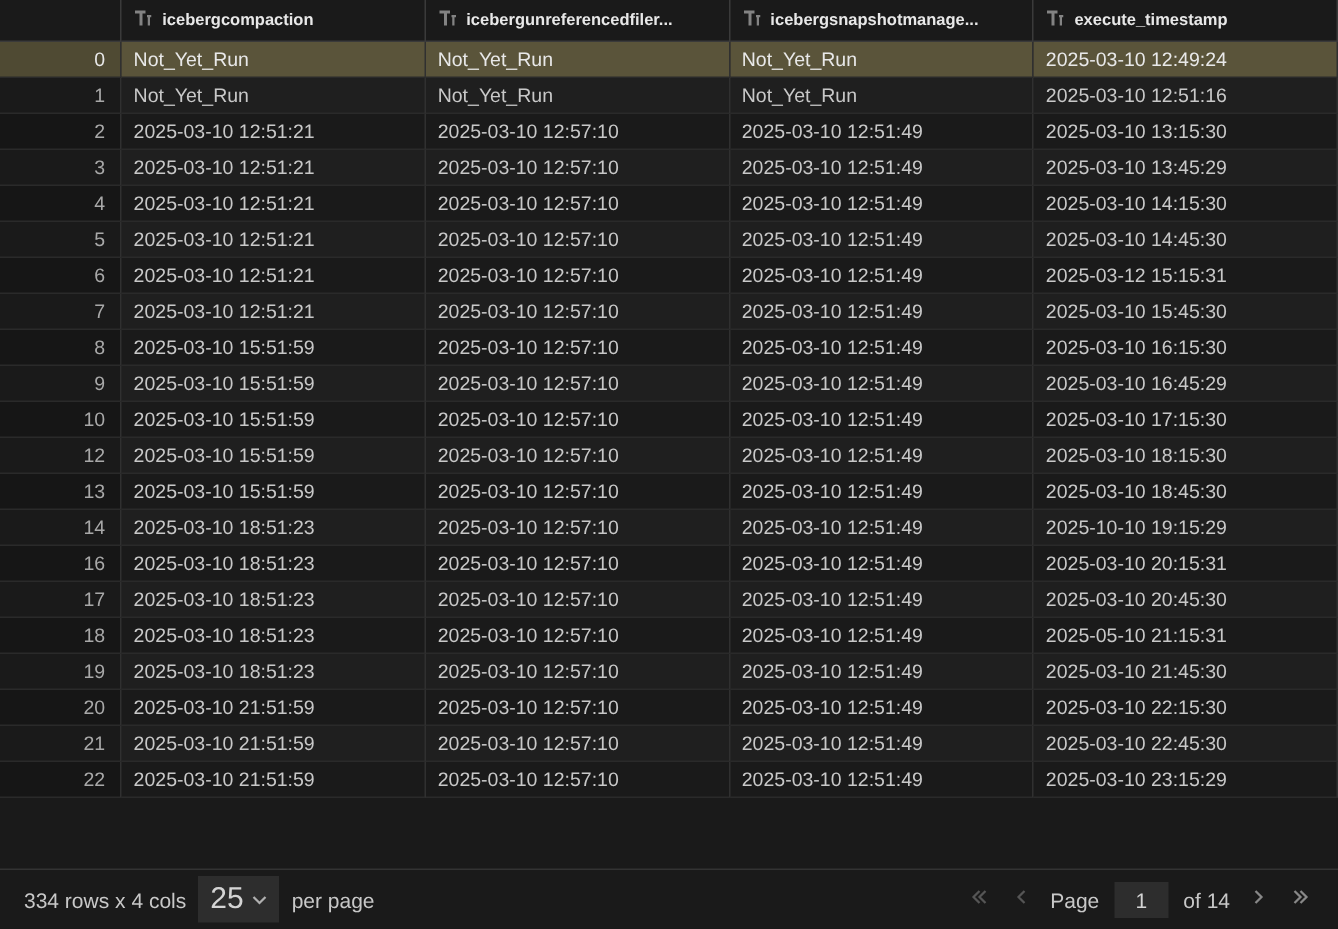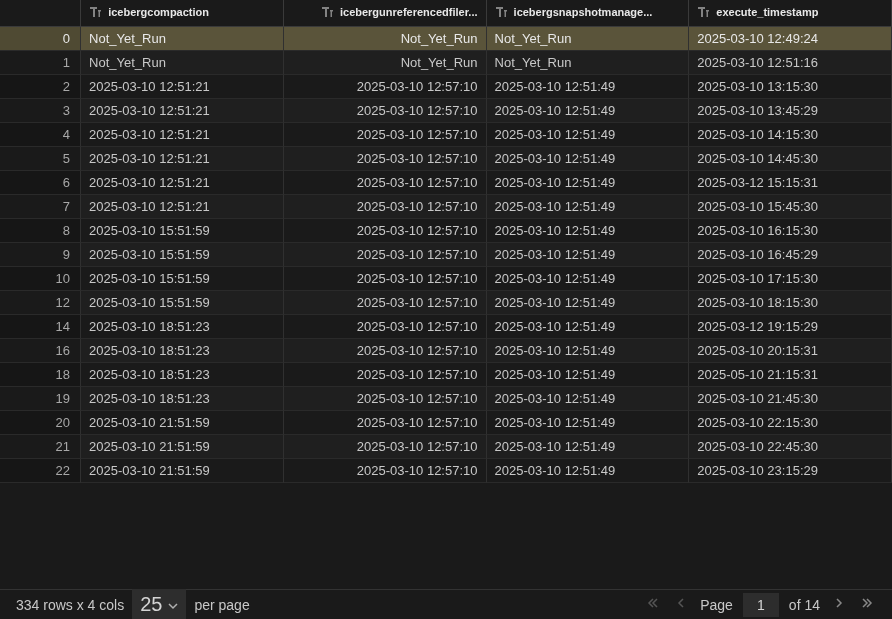--- a/index.html
+++ b/index.html
@@ -79,30 +79,30 @@
       padding-right: 10px;
       color: #a8a8a8;
       width: 80px;
       background: rgba(0,0,0,0.15);
     }
     tbody tr.selected td.rownum {
       background: #4f4a33;
     }
     .col-0 { width: 80px; }
     .col-1 { width: 200px; }
-    .col-2 { width: 200px; text-align: right; }
+    .col-2 { width: 200px; }
     .col-3 { width: 200px; }
     .col-4 { width: 200px; margin-left: 12px; }
     .footer {
       display: flex;
       align-items: center;
       padding: 8px 16px;
       background: #1a1a1a;
       border-top: 1px solid #333;
-      height: 30px;
+      height: 40px;
       font-size: 14px;
       color: #c8c8c8;
     }
     .footer-left {
       display: flex;
       align-items: center;
       gap: 8px;
     }
     .footer-right {
       margin-left: auto;
@@ -257,32 +257,46 @@
           <td class="col-4">2025-03-10 17:15:30</td>
         </tr>
         <tr>
           <td class="rownum col-0">12</td>
           <td class="col-1">2025-03-10 15:51:59</td>
           <td class="col-2">2025-03-10 12:57:10</td>
           <td class="col-3">2025-03-10 12:51:49</td>
           <td class="col-4">2025-03-10 18:15:30</td>
         </tr>
         <tr>
+          <td class="rownum col-0">13</td>
+          <td class="col-1">2025-03-10 15:51:59</td>
+          <td class="col-2">2025-03-10 12:57:10</td>
+          <td class="col-3">2025-03-10 12:51:49</td>
+          <td class="col-4">2025-03-10 18:45:30</td>
+        </tr>
+        <tr>
           <td class="rownum col-0">14</td>
           <td class="col-1">2025-03-10 18:51:23</td>
           <td class="col-2">2025-03-10 12:57:10</td>
           <td class="col-3">2025-03-10 12:51:49</td>
-          <td class="col-4">2025-03-12 19:15:29</td>
+          <td class="col-4">2025-10-10 19:15:29</td>
         </tr>
         <tr>
           <td class="rownum col-0">16</td>
           <td class="col-1">2025-03-10 18:51:23</td>
           <td class="col-2">2025-03-10 12:57:10</td>
           <td class="col-3">2025-03-10 12:51:49</td>
           <td class="col-4">2025-03-10 20:15:31</td>
+        </tr>
+        <tr>
+          <td class="rownum col-0">17</td>
+          <td class="col-1">2025-03-10 18:51:23</td>
+          <td class="col-2">2025-03-10 12:57:10</td>
+          <td class="col-3">2025-03-10 12:51:49</td>
+          <td class="col-4">2025-03-10 20:45:30</td>
         </tr>
         <tr>
           <td class="rownum col-0">18</td>
           <td class="col-1">2025-03-10 18:51:23</td>
           <td class="col-2">2025-03-10 12:57:10</td>
           <td class="col-3">2025-03-10 12:51:49</td>
           <td class="col-4">2025-05-10 21:15:31</td>
         </tr>
         <tr>
           <td class="rownum col-0">19</td>

